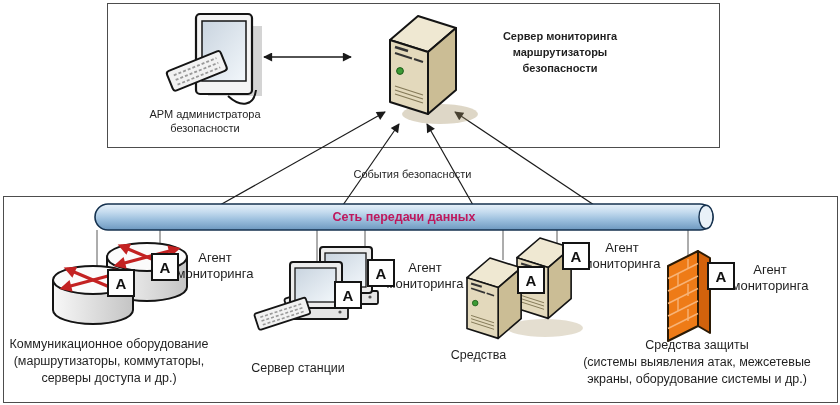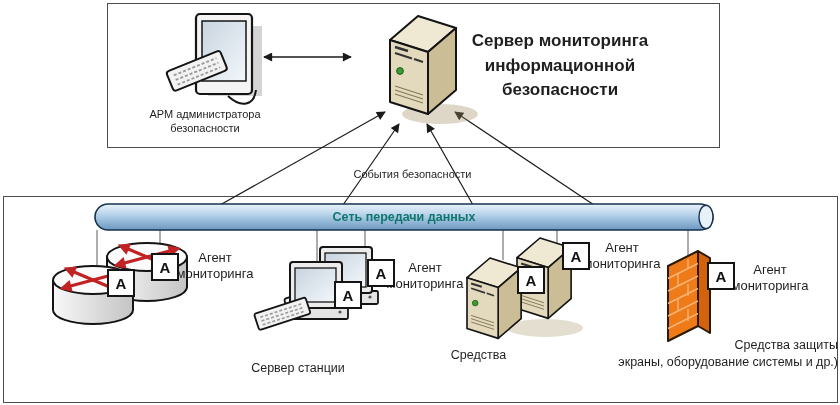--- a/index.html
+++ b/index.html
@@ -7,33 +7,33 @@
     position:relative;width:840px;height:405px;background:#ffffff;
     font-family:"Liberation Sans", sans-serif;color:#1f1f1f;overflow:hidden;
   }
   .frame{position:absolute;border:1px solid #4d4d4d;background:transparent;z-index:1;}
   #top-box{left:107px;top:3px;width:611px;height:143px;}
   #bottom-box{left:3px;top:196px;width:833px;height:205px;}
   svg.layer{position:absolute;left:0;top:0;z-index:2;pointer-events:none;}
   .lbl{position:absolute;z-index:3;text-align:center;line-height:1.3;}
   .lbl div{white-space:nowrap;}
   #arm-label{left:110px;top:107px;width:190px;font-size:11px;}
-  #server-label{left:470px;top:29px;width:180px;font-size:17px;font-weight:bold;line-height:1.45;}
+  #server-label{left:470px;top:29px;width:180px;font-size:11px;font-weight:bold;line-height:1.45;}
   #events-label{left:325px;top:167px;width:175px;font-size:11px;}
-  #bus-label{left:95px;top:209px;width:618px;font-size:12.5px;font-weight:bold;color:#0f766e;}
+  #bus-label{left:95px;top:209px;width:618px;font-size:12.5px;font-weight:bold;color:#be185d;}
   .agent-lbl{font-size:13px;line-height:1.25;width:90px;}
   #agent-lbl-1{left:170px;top:250px;}
   #agent-lbl-2{left:380px;top:260px;}
   #agent-lbl-3{left:577px;top:240px;}
   #agent-lbl-4{left:725px;top:262px;}
   .caption{font-size:12.5px;line-height:1.34;}
   #caption-comm{left:5px;top:336px;width:208px;}
   #caption-ws{left:238px;top:360px;width:120px;}
   #caption-srv{left:436px;top:347px;width:85px;}
-  #caption-sec{left:556px;top:337px;width:282px;text-align:right;}
+  #caption-sec{left:556px;top:337px;width:282px;}
   .agent-box{
     position:absolute;z-index:4;width:24px;height:24px;background:#ffffff;
     border:2px solid #141414;display:flex;align-items:center;justify-content:center;
     font-weight:bold;font-size:15px;color:#111;
   }
   #agent-a1{left:107px;top:269px;}
   #agent-a2{left:151px;top:253px;}
   #agent-a3{left:334px;top:281px;}
   #agent-a4{left:367px;top:259px;}
   #agent-a5{left:517px;top:266px;}
@@ -168,21 +168,21 @@
     </g>
   </svg>
 
   <div id="arm-label" class="lbl">
     <div>АРМ администратора</div>
     <div>безопасности</div>
   </div>
 
   <div id="server-label" class="lbl">
     <div>Сервер мониторинга</div>
-    <div>информационной</div>
+    <div>маршрутизаторы</div>
     <div>безопасности</div>
   </div>
 
   <div id="events-label" class="lbl">События безопасности</div>
 
   <div id="bus-label" class="lbl">Сеть передачи данных</div>
 
   <div id="agent-lbl-1" class="lbl agent-lbl">
     <div>Агент</div>
     <div>мониторинга</div>
@@ -193,24 +193,30 @@
   </div>
   <div id="agent-lbl-3" class="lbl agent-lbl">
     <div>Агент</div>
     <div>мониторинга</div>
   </div>
   <div id="agent-lbl-4" class="lbl agent-lbl">
     <div>Агент</div>
     <div>мониторинга</div>
   </div>
 
+  <div id="caption-comm" class="lbl caption">
+    <div>Коммуникационное оборудование</div>
+    <div>(маршрутизаторы, коммутаторы,</div>
+    <div>серверы доступа и др.)</div>
+  </div>
   <div id="caption-ws" class="lbl caption">Сервер станции</div>
   <div id="caption-srv" class="lbl caption">Средства</div>
   <div id="caption-sec" class="lbl caption">
     <div>Средства защиты</div>
+    <div>(системы выявления атак, межсетевые</div>
     <div>экраны, оборудование системы и др.)</div>
   </div>
 
   <div id="agent-a1" class="agent-box">А</div>
   <div id="agent-a2" class="agent-box">А</div>
   <div id="agent-a3" class="agent-box">А</div>
   <div id="agent-a4" class="agent-box">А</div>
   <div id="agent-a5" class="agent-box">А</div>
   <div id="agent-a6" class="agent-box">А</div>
   <div id="agent-a7" class="agent-box">А</div>

